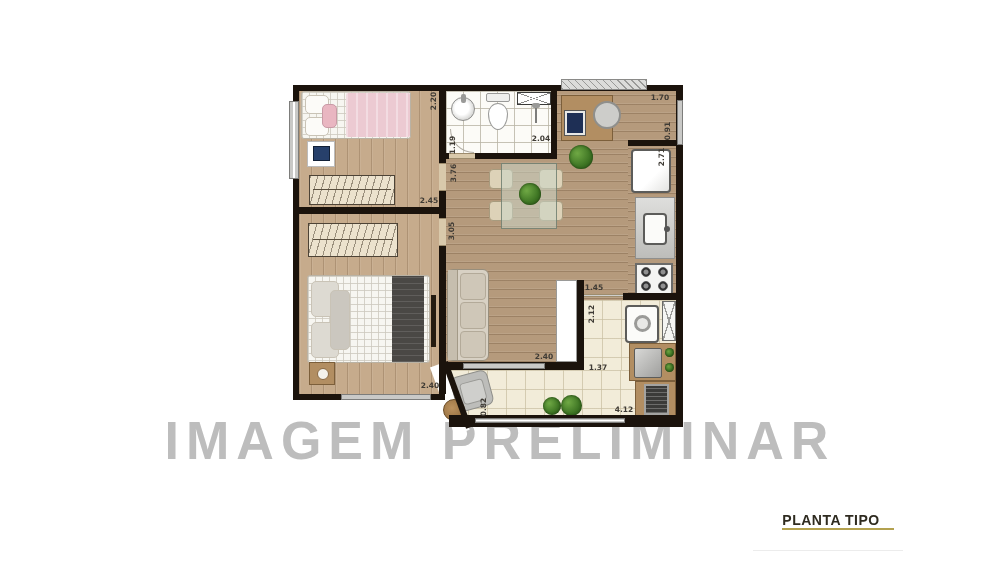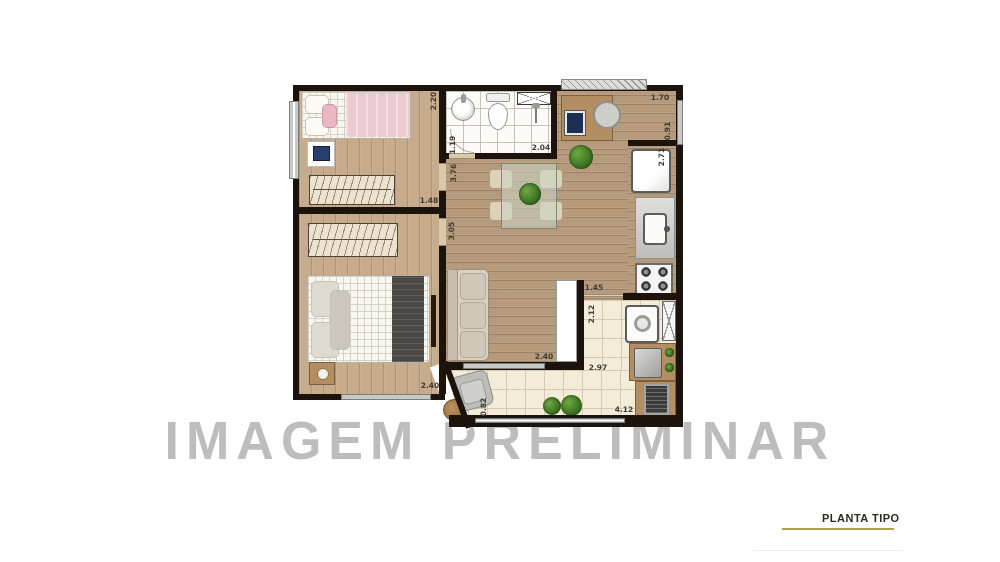--- a/index.html
+++ b/index.html
@@ -3,22 +3,22 @@
 <meta charset="utf-8">
 <style>
   html,body{margin:0;padding:0;background:#fff;}
   .stage{position:relative;width:1000px;height:562px;background:#ffffff;overflow:hidden;
          font-family:"Liberation Sans",sans-serif;}
   
   .watermark{position:absolute;left:0;top:410px;width:1000px;text-align:center;z-index:1;
     font-weight:bold;font-size:52px;letter-spacing:7px;color:#bdbdbd;white-space:nowrap;
     transform:scaleY(1.04);}
   
-  .caption{position:absolute;left:822px;top:512px;width:118px;text-align:left;z-index:6;
-    font-weight:bold;font-size:11px;letter-spacing:.5px;color:#2f2b20;}
+  .caption{position:absolute;left:772px;top:512px;width:118px;text-align:center;z-index:6;
+    font-weight:bold;font-size:14px;letter-spacing:.5px;color:#2f2b20;}
   .caption-rule{position:absolute;left:782px;top:528px;width:112px;height:2px;background:#b3a14f;z-index:6;}
   .faint-rule{position:absolute;left:753px;top:550px;width:150px;height:1px;background:#ececec;z-index:6;}
   
   .plan{position:absolute;left:293px;top:85px;width:390px;height:342px;z-index:2;}
   .plan *{position:absolute;box-sizing:border-box;}
   .floor{z-index:1;}
   .wood-v{background-color:#c6ab8c;background-image:repeating-linear-gradient(90deg,rgba(110,82,55,.28) 0 1px,rgba(255,255,255,.07) 1px 2px,transparent 2px 12px);}
   .wood-h{background-color:#b59a7c;background-image:repeating-linear-gradient(0deg,rgba(100,74,48,.30) 0 1px,rgba(255,255,255,.08) 1px 2px,transparent 2px 9px);}
   .tile-b{background-color:#fcfbf7;background-image:linear-gradient(rgba(185,180,165,.8) 1px,transparent 1px),linear-gradient(90deg,rgba(185,180,165,.8) 1px,transparent 1px);background-size:17px 17px;}
   .tile-s{background-color:#f2ecd9;background-image:linear-gradient(rgba(200,190,160,.7) 1px,transparent 1px),linear-gradient(90deg,rgba(200,190,160,.7) 1px,transparent 1px);background-size:19px 19px;}
@@ -177,32 +177,32 @@
     <div class="win-h" style="left:170px;top:278px;width:82px;height:6px;"></div>
 
     <div class="win-v" style="left:-4px;top:16px;width:10px;height:78px;"></div>
     <div class="win-h" style="left:48px;top:309px;width:90px;height:6px;"></div>
     <div class="win-hatch" style="left:268px;top:-6px;width:86px;height:11px;"></div>
     <div class="win-v" style="left:384px;top:15px;width:6px;height:45px;"></div>
     <div class="win-h" style="left:182px;top:333px;width:150px;height:5px;"></div>
 
     <span class="dim v" style="left:130px;top:12px;">2.20</span>
     <span class="dim v" style="left:149px;top:56px;">1.19</span>
-    <span class="dim" style="left:237px;top:59px;">2.04</span>
+    <span class="dim" style="left:237px;top:50px;">2.04</span>
     <span class="dim v" style="left:150px;top:84px;">3.76</span>
-    <span class="dim" style="left:125px;top:112px;">1.48</span>
+    <span class="dim" style="left:125px;top:112px;">2.45</span>
     <span class="dim v" style="left:148px;top:142px;">3.05</span>
     <span class="dim" style="left:126px;top:297px;">2.40</span>
     <span class="dim" style="left:356px;top:9px;">1.70</span>
     <span class="dim v" style="left:364px;top:42px;">0.91</span>
     <span class="dim v" style="left:358px;top:68px;">2.71</span>
     <span class="dim" style="left:290px;top:199px;">1.45</span>
     <span class="dim v" style="left:288px;top:225px;">2.12</span>
     <span class="dim" style="left:240px;top:268px;">2.40</span>
-    <span class="dim" style="left:294px;top:279px;">2.97</span>
+    <span class="dim" style="left:294px;top:279px;">1.37</span>
     <span class="dim v" style="left:180px;top:318px;">0.82</span>
     <span class="dim" style="left:320px;top:321px;">4.12</span>
   </div>
 
   <div class="caption">PLANTA TIPO</div>
   <div class="caption-rule"></div>
   <div class="faint-rule"></div>
 </div>
 
 </body></html>

